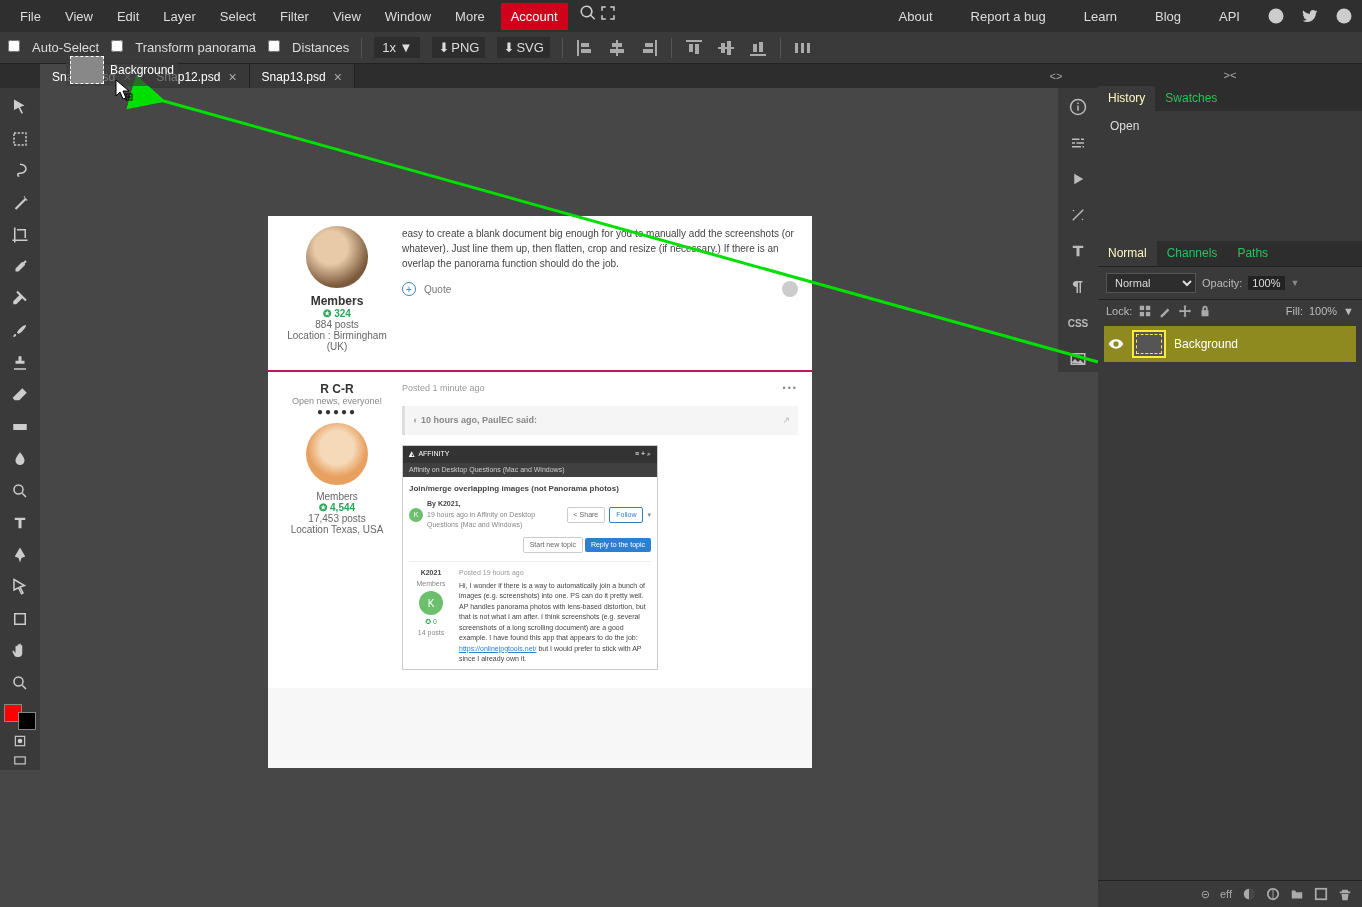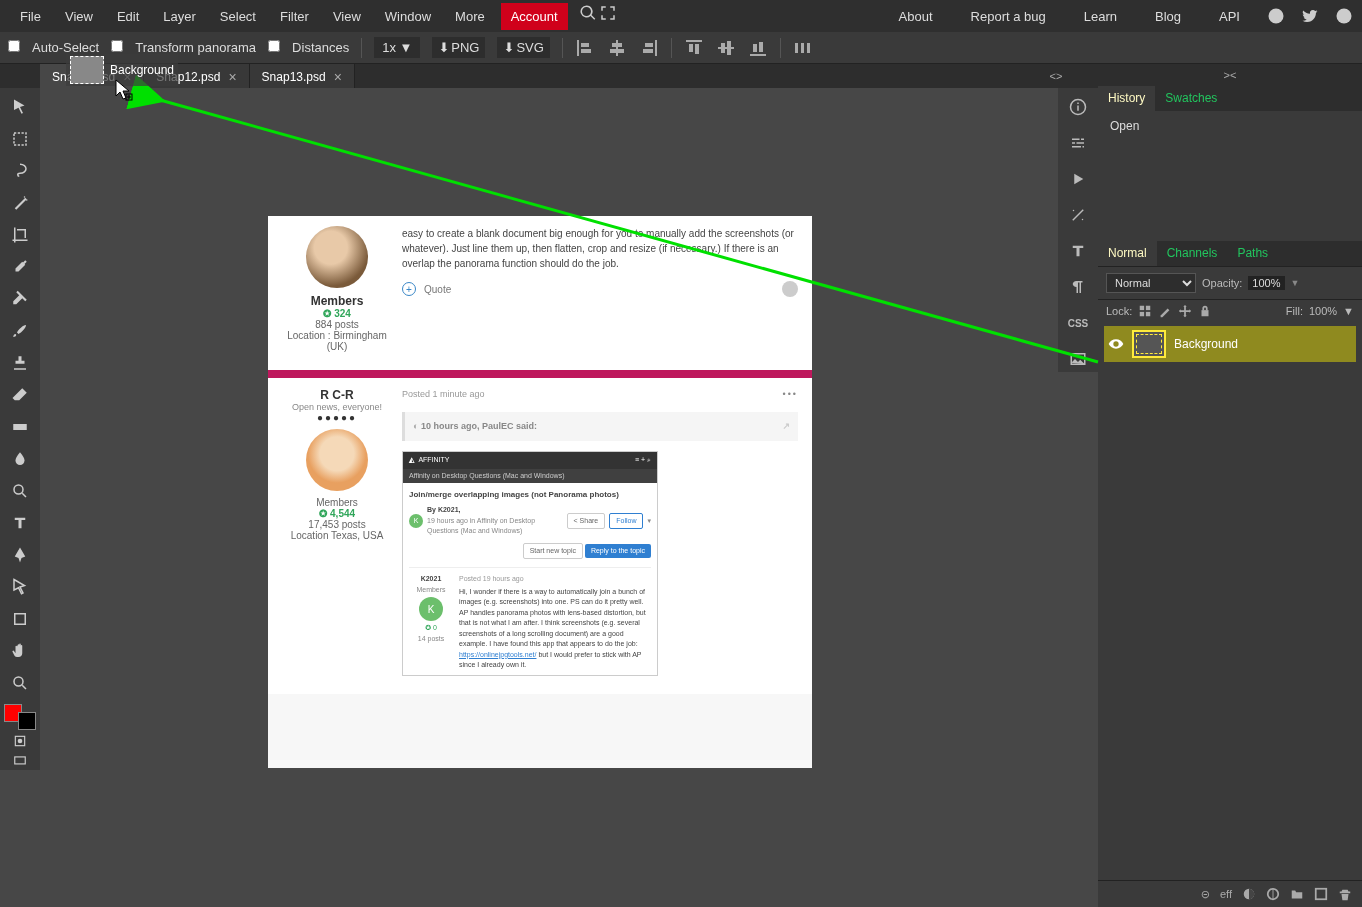--- a/index.html
+++ b/index.html
@@ -38,21 +38,21 @@
 .toolbar .swatch { position: relative; width: 32px; height: 26px; margin-top: 4px; }
 .toolbar .swatch .fg { position: absolute; top: 0; left: 0; width: 18px; height: 18px; background: #f00; border: 1px solid #888; }
 .toolbar .swatch .bg { position: absolute; bottom: 0; right: 0; width: 18px; height: 18px; background: #000; border: 1px solid #888; }
 
 
 .canvas-area { position: absolute; left: 40px; top: 88px; right: 304px; bottom: 0; background: #474747; overflow: hidden; }
 .doc-image { position: absolute; left: 228px; top: 128px; width: 544px; height: 552px; background: #f7f7f7; }
 
 
 .post { background: #fff; color: #333; font-size: 11px; display: flex; padding: 10px 14px 18px 14px; }
-.post + .post { border-top: 8px solid #be185d; }
+.post + .post { border-top: 2px solid #be185d; }
 .post .user { width: 110px; text-align: center; font-size: 10px; color: #666; }
 .post .user .avatar { width: 62px; height: 62px; border-radius: 50%; background: #b8967a; margin: 0 auto 6px; background-size:cover; }
 .post .user .name { font-weight: bold; color: #333; font-size: 12px; }
 .post .user .tagline { font-size: 9px; color: #888; }
 .post .user .dots { letter-spacing: 2px; color: #333; }
 .post .user .rank { color: #30a65a; font-weight: bold; font-size: 10px; }
 .post .body { flex: 1; padding-left: 10px; font-size: 10px; color: #444; line-height: 1.5; }
 .post .body .posted { color: #999; font-size: 9px; display:flex; justify-content:space-between; }
 .post .body .quote-box { background: #f5f5f5; border-left: 3px solid #ddd; padding: 8px; margin: 10px 0; font-size: 9px; position: relative; }
 .post .body .quote-box .qhead { color: #888; font-weight: bold; }

